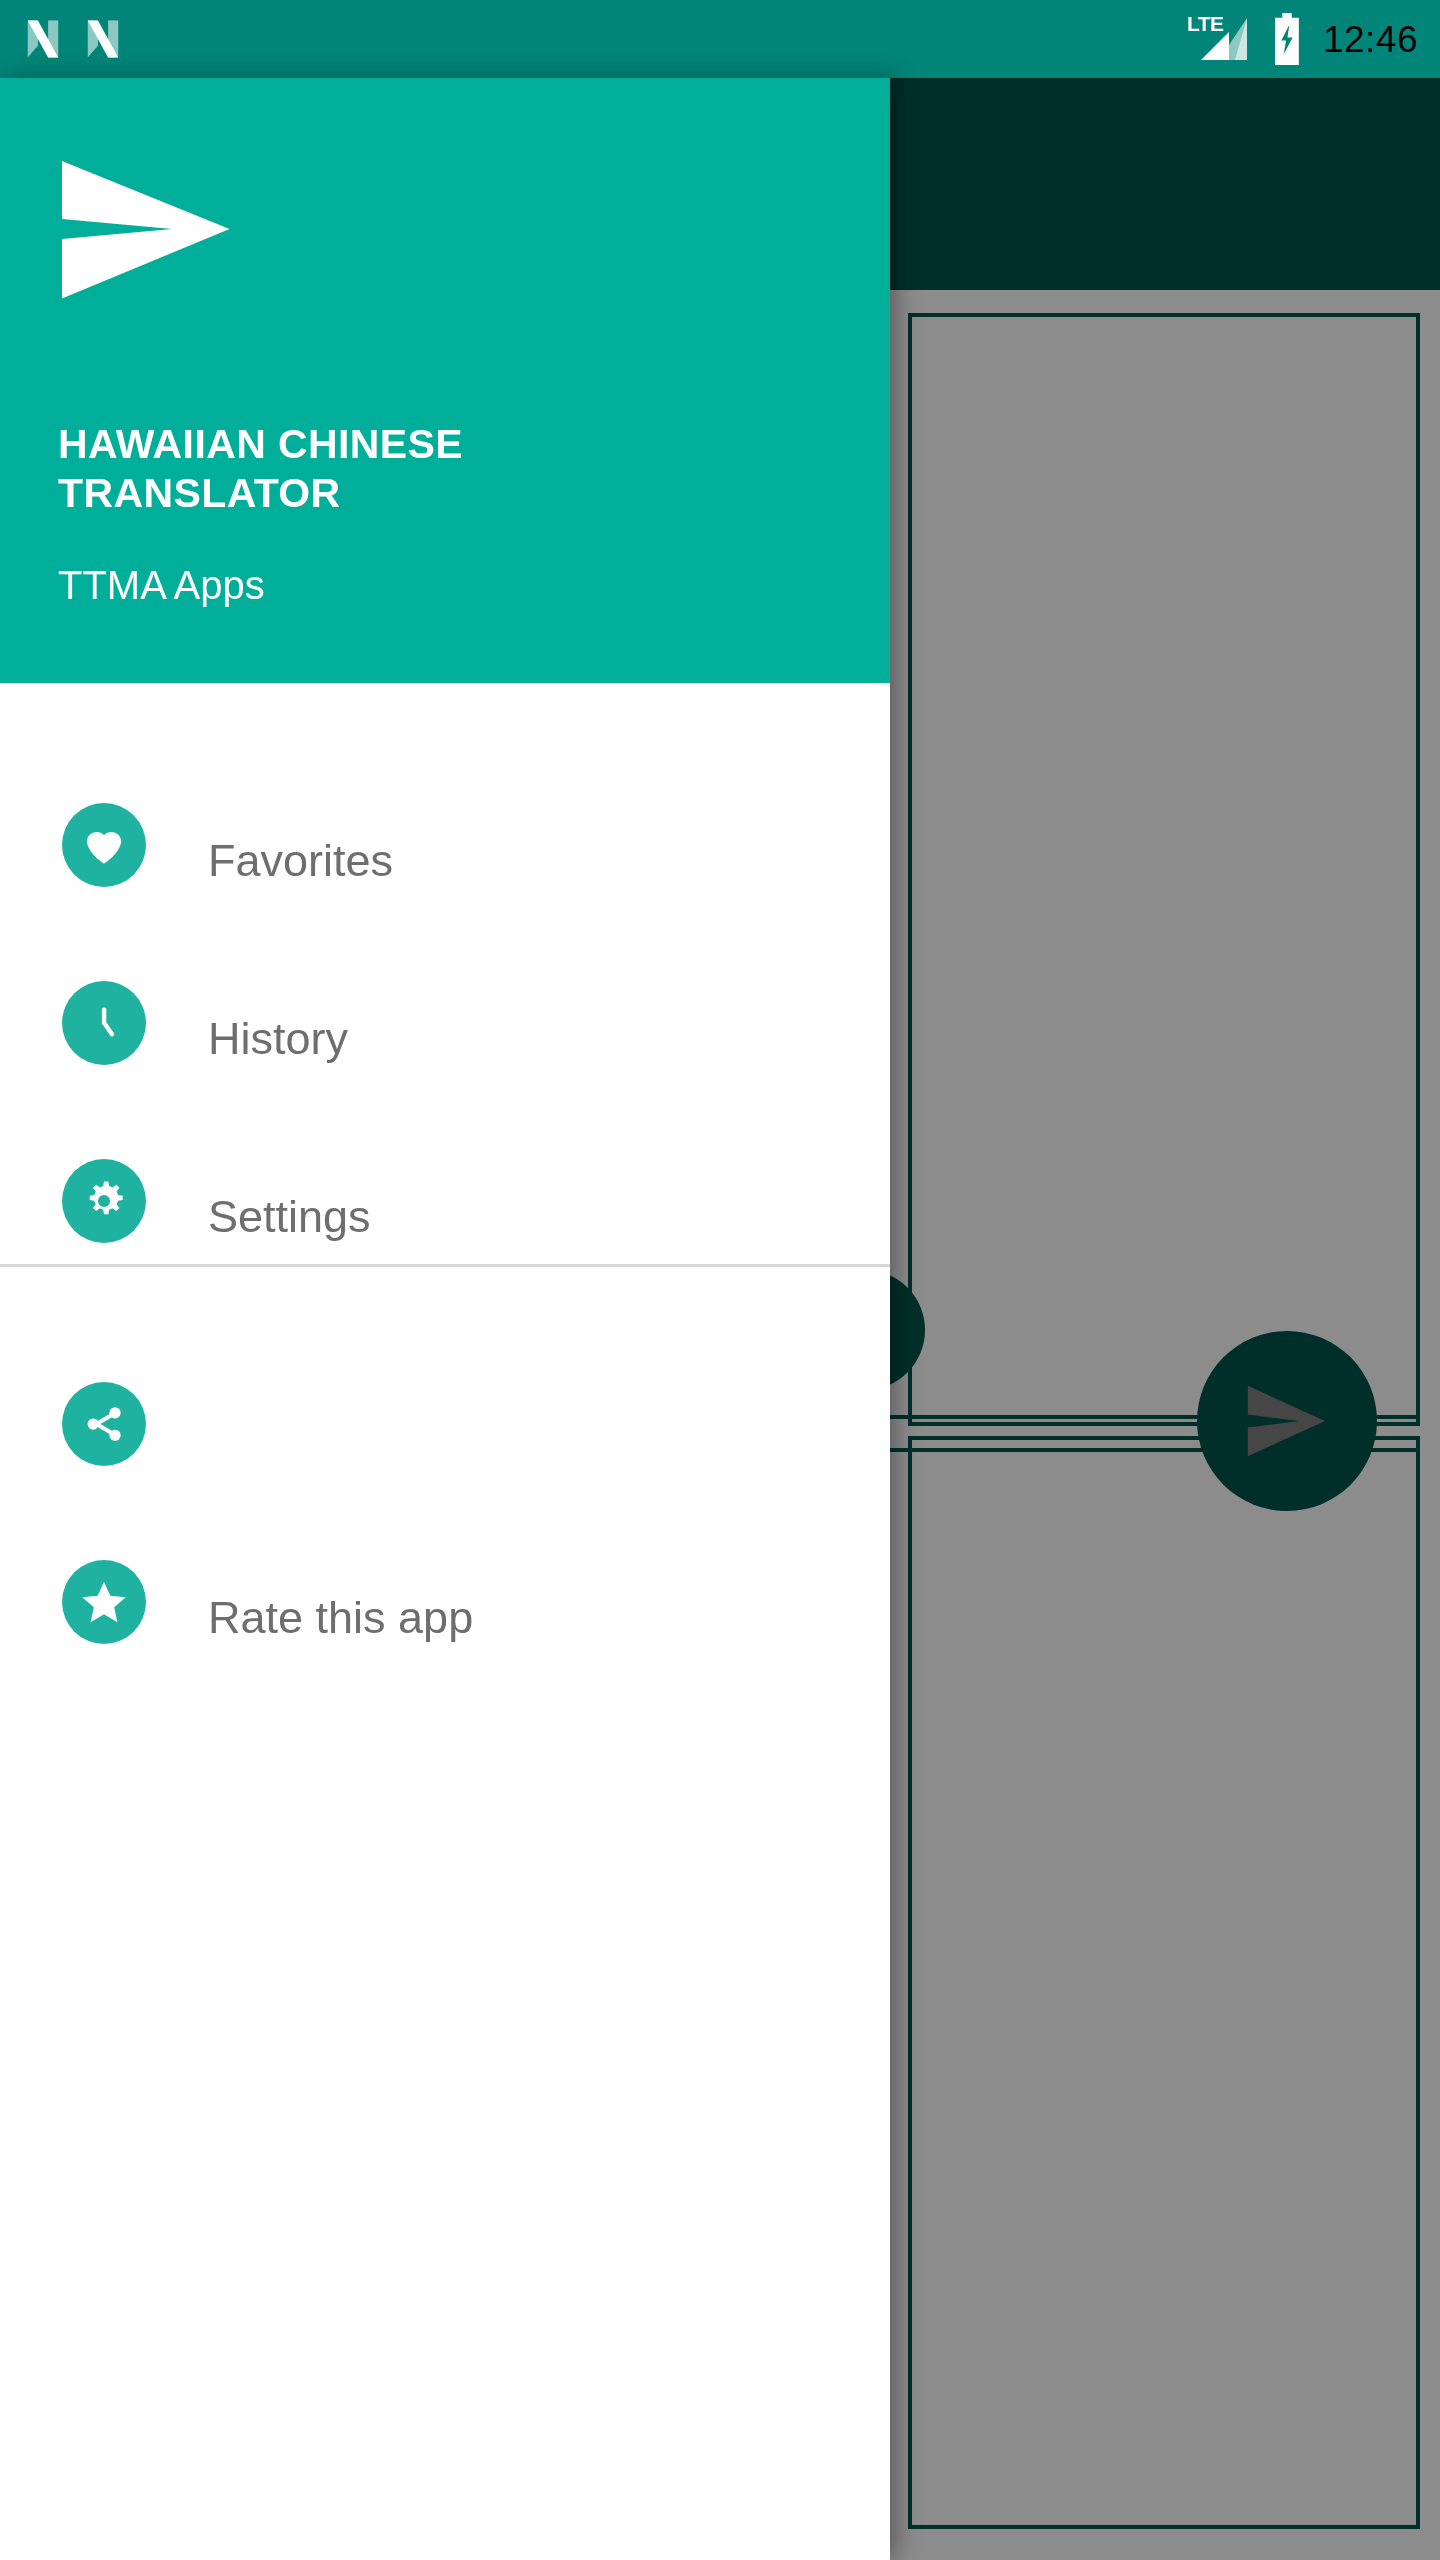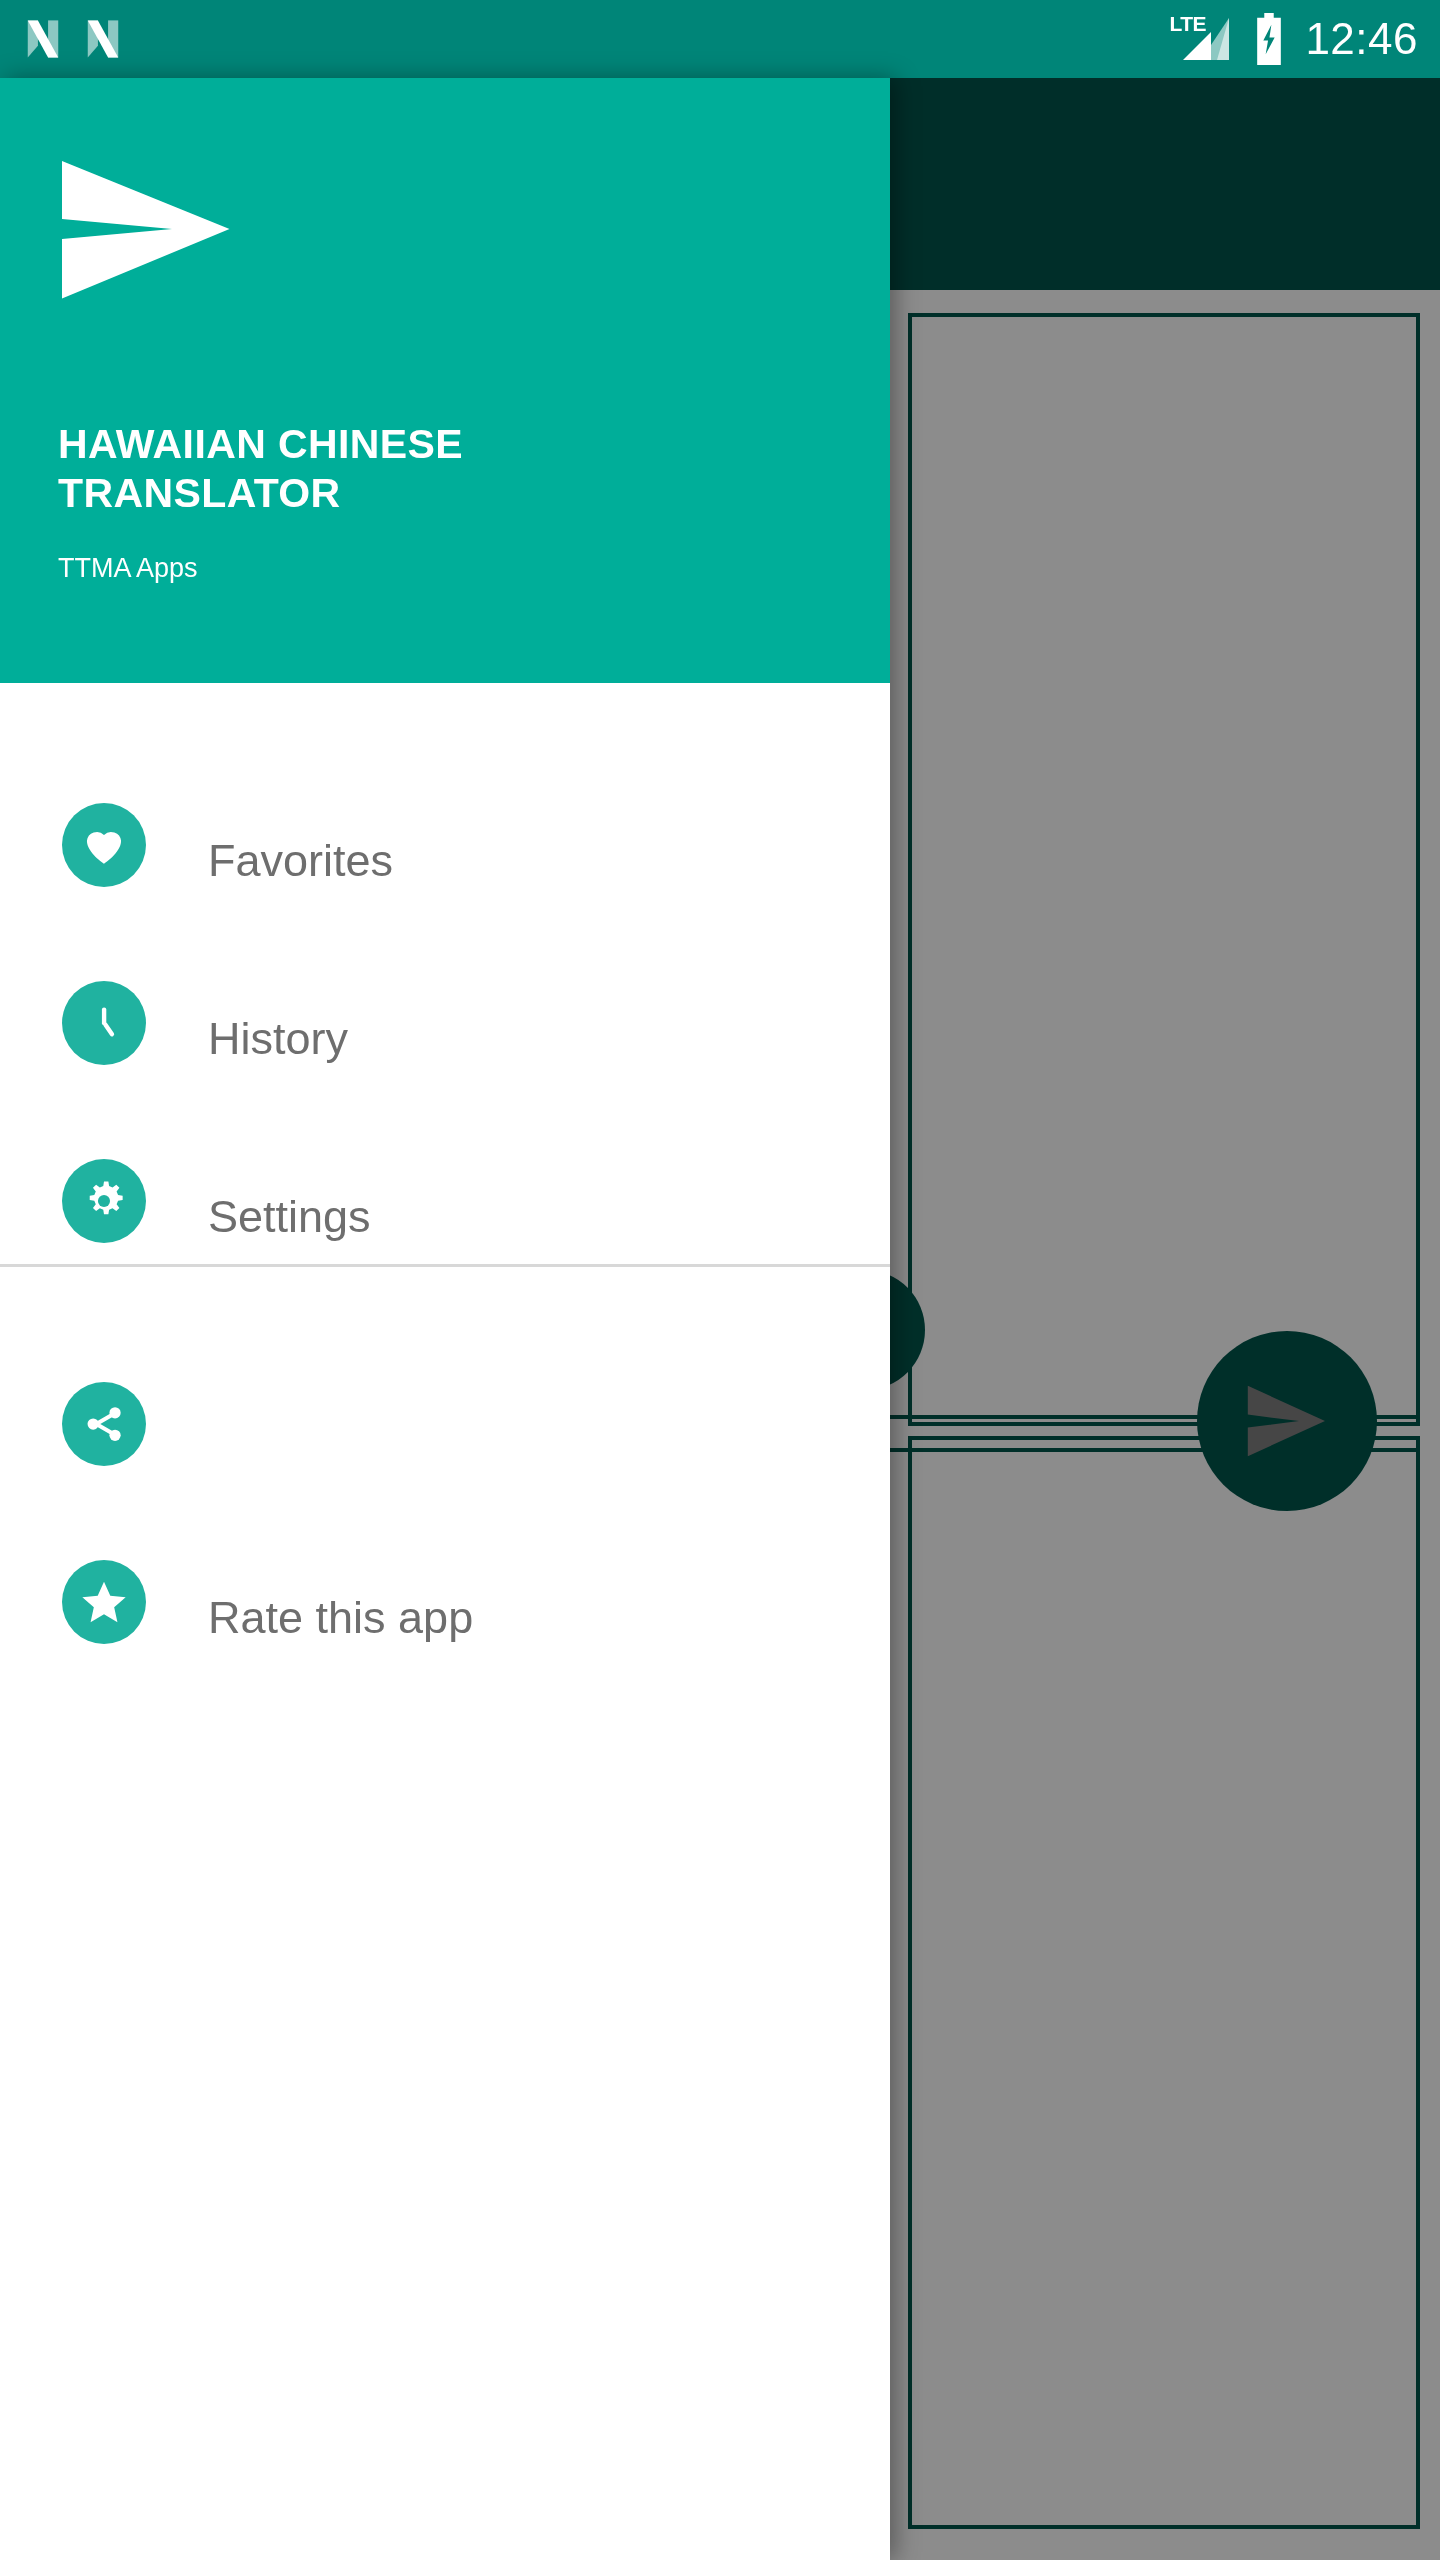--- a/index.html
+++ b/index.html
@@ -86,21 +86,21 @@
   }
   #lte-wrap { position:relative; width:64px; height:50px; }
   #lte-text {
     position:absolute; left:0; top:-2px;
     font-size:21px; font-weight:bold; color:#ffffff;
     letter-spacing:-0.5px;
   }
   #signal-bars { position:absolute; left:0; top:0; width:64px; height:50px; }
   #battery-icon { width:36px; height:52px; display:block; }
   #clock {
-    color:#ffffff; font-size:44px; font-weight:400;
+    color:#000000; font-size:37px; font-weight:400;
     letter-spacing:0.5px; line-height:1;
   }
 
   
   #drawer {
     position:absolute; left:0; top:78px;
     width:890px; height:2482px;
     background:#ffffff;
     z-index:50;
     box-shadow:6px 0 22px rgba(0,0,0,0.35);
@@ -115,23 +115,23 @@
     position:absolute; left:52px; top:78px;
     width:190px; height:150px;
   }
   #drawer-title {
     position:absolute; left:58px; top:342px; width:520px;
     color:#ffffff;
     font-size:41px; font-weight:bold; line-height:1.2;
     letter-spacing:0.4px;
   }
   #drawer-subtitle {
-    position:absolute; left:58px; top:475px;
+    position:absolute; left:58px; top:485px;
     color:#ffffff;
-    font-size:27px; font-weight:400;
+    font-size:40px; font-weight:400;
   }
 
   #drawer-menu { padding-top:26px; }
   .menu-item {
     display:flex; align-items:flex-end;
     height:178px;
     padding-left:62px;
     cursor:pointer;
   }
   .menu-icon {

